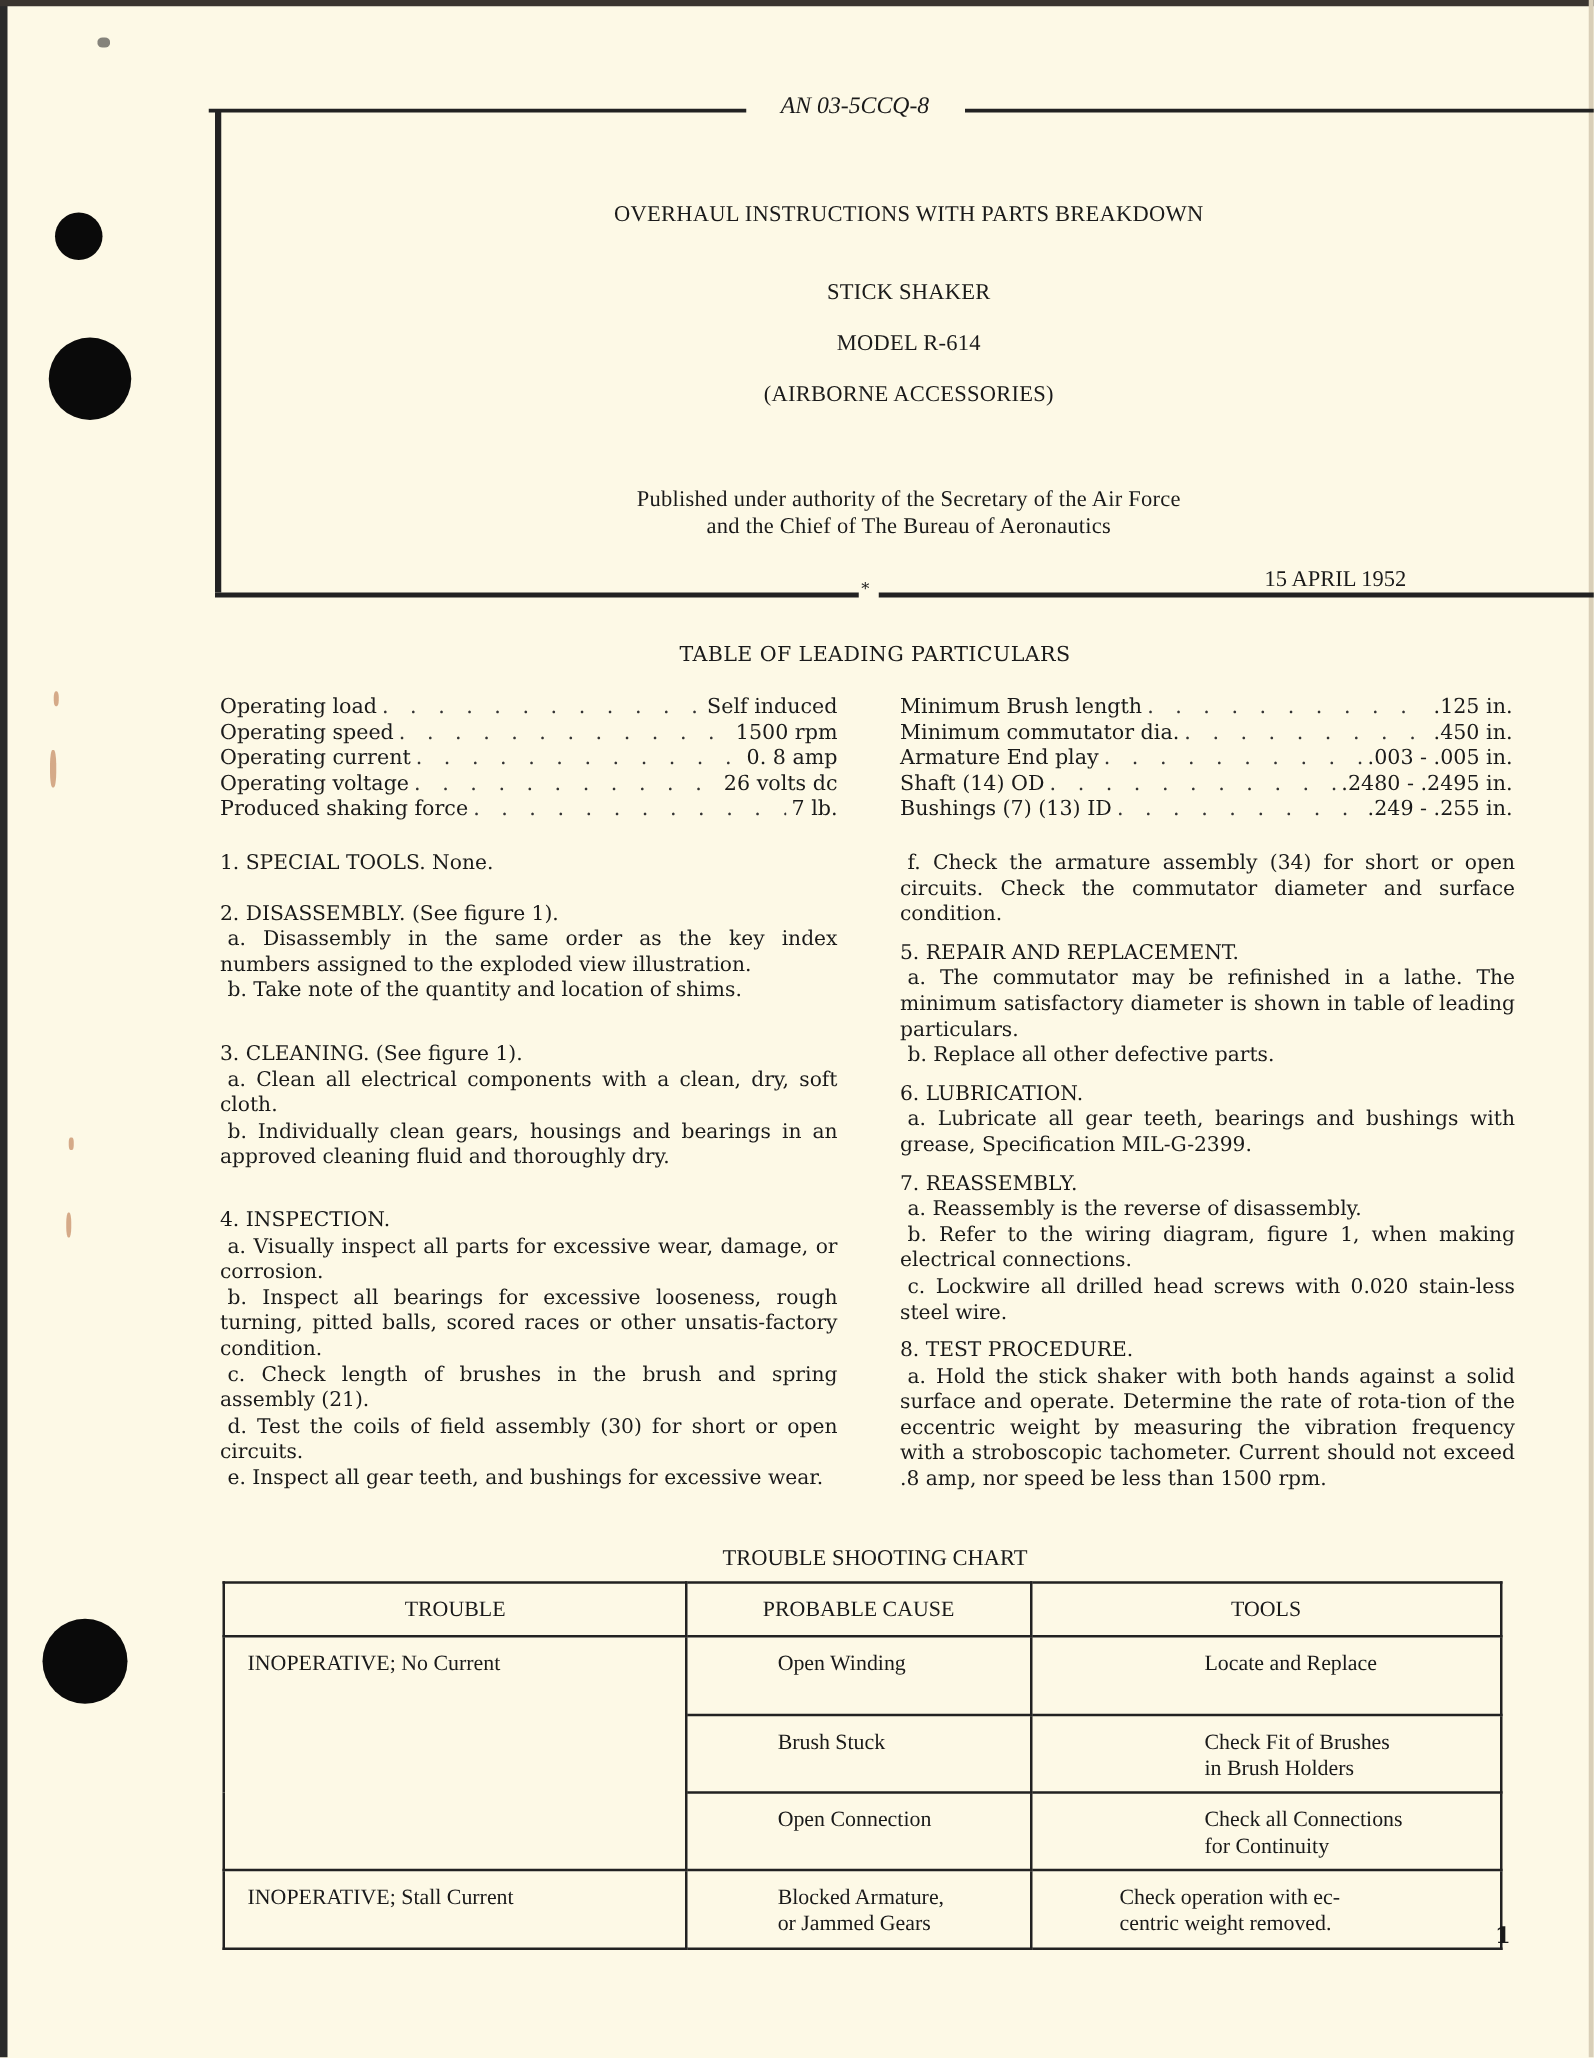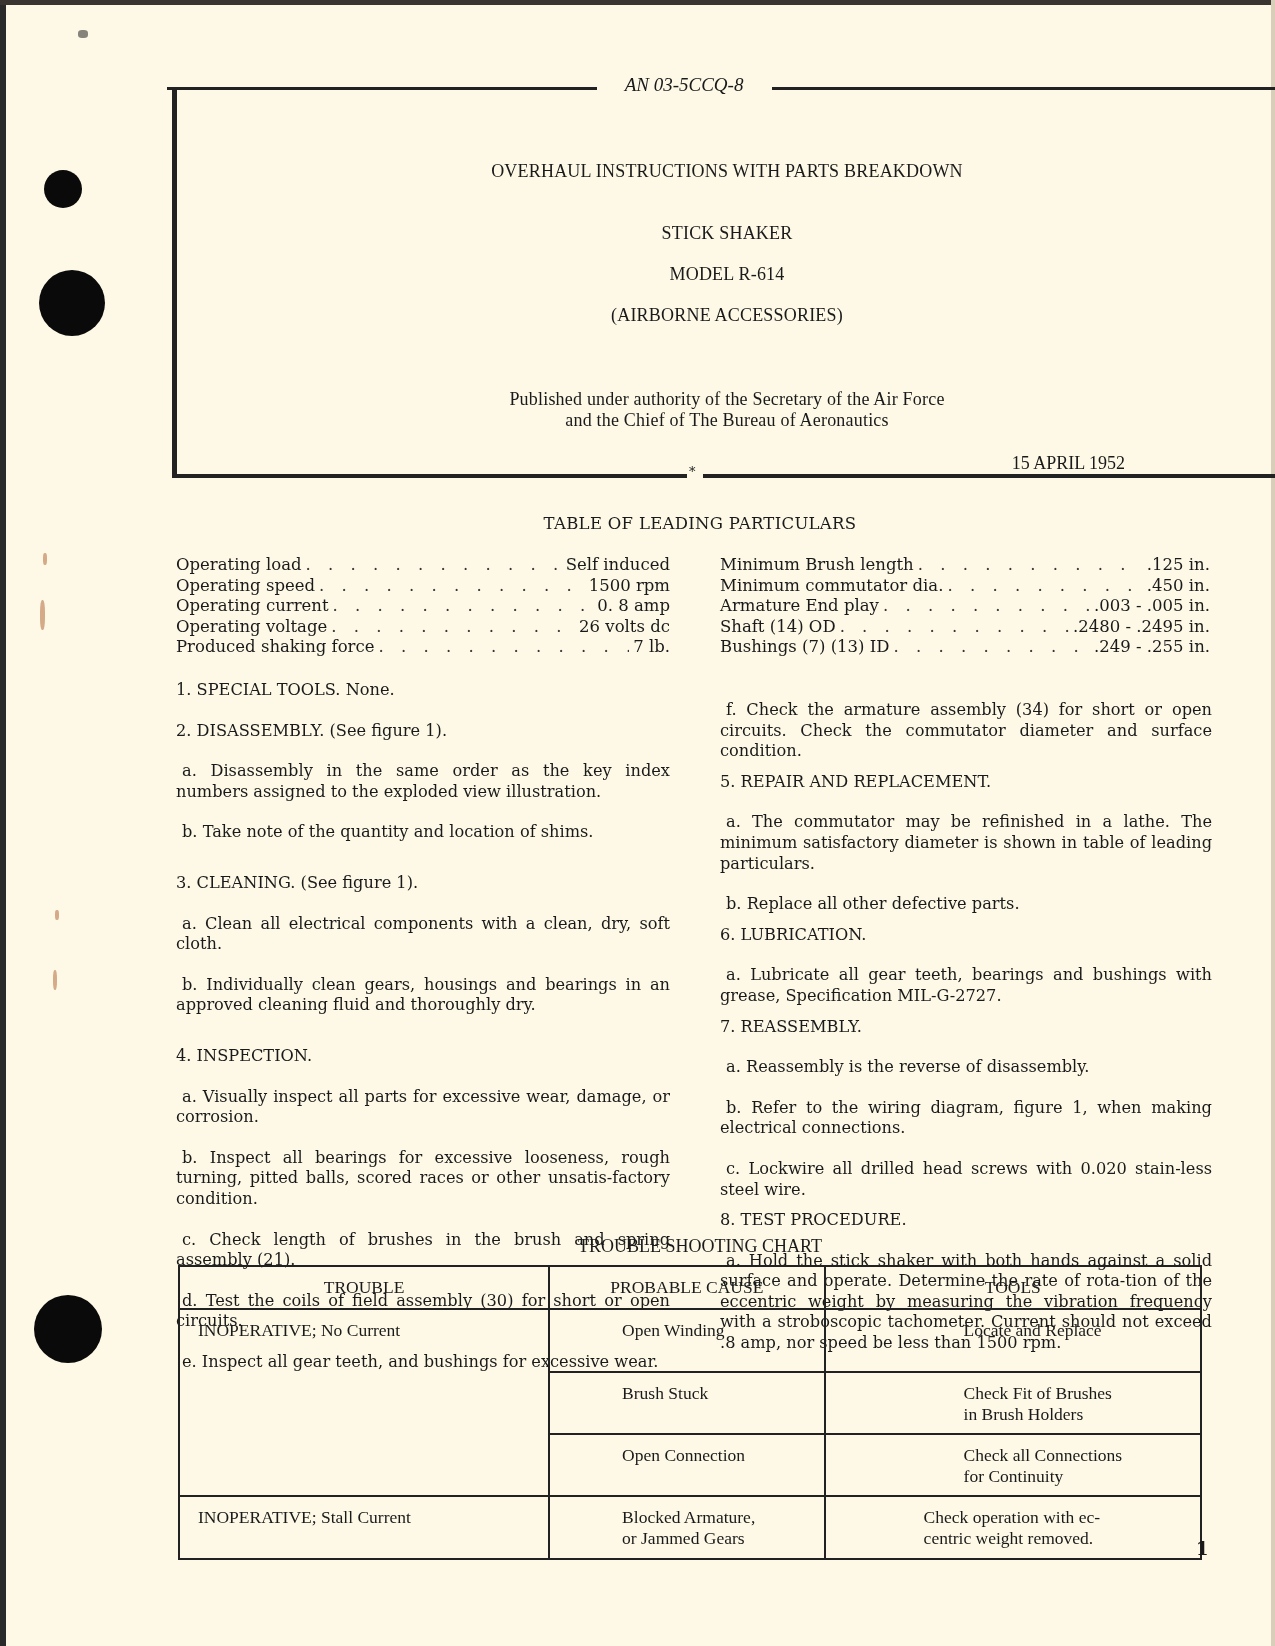--- a/index.html
+++ b/index.html
@@ -43,21 +43,21 @@
     font-size: 16.5px; letter-spacing: .3px;
   }
   .lp-table { position: absolute; font-size: 16.5px; line-height: 20.5px; }
   .lp-row { display: flex; justify-content: space-between; white-space: nowrap; }
   .lp-row .dots { flex: 1; overflow: hidden; margin: 0 4px; letter-spacing: 6px; color: #333; }
 
   .col { position: absolute; font-size: 16.2px; line-height: 20.6px; text-align: justify; }
   .col p { margin: 0; }
   .col .gap { height: 20px; }
   .col .gap-s { height: 10px; }
-  .col .ind { text-indent: 6px; margin-top: 20px; }
+  .col .ind { text-indent: 6px; }
 
   .ts-title {
     position: absolute; left: 0; width: 1400px; text-align: center; top: 1236px;
     font-family: "Liberation Serif", serif; font-size: 18px;
   }
   table.ts {
     position: absolute; left: 178px; top: 1265px; width: 1024px;
     border-collapse: collapse; font-family: "Liberation Serif", serif; font-size: 17.5px;
   }
   table.ts th, table.ts td { border: 2px solid #222; vertical-align: top; }
@@ -179,21 +179,21 @@
 </div>
 
 <div class="col" style="left:720px;top:680px;width:492px;">
   <p class="ind">f.  Check the armature assembly (34) for short or open circuits.  Check the commutator diameter and surface condition.</p>
   <div class="gap-s"></div>
   <p>5.  REPAIR AND REPLACEMENT.</p>
   <p class="ind">a.  The commutator may be refinished in a lathe.  The minimum satisfactory diameter is shown in table of leading particulars.</p>
   <p class="ind">b.  Replace all other defective parts.</p>
   <div class="gap-s"></div>
   <p>6.  LUBRICATION.</p>
-  <p class="ind">a.  Lubricate all gear teeth, bearings and bushings with grease, Specification MIL-G-2727.</p>
+  <p class="ind">a.  Lubricate all gear teeth, bearings and bushings with grease, Specification MIL-G-2399.</p>
   <div class="gap-s"></div>
   <p>7.  REASSEMBLY.</p>
   <p class="ind">a.  Reassembly is the reverse of disassembly.</p>
   <p class="ind">b.  Refer to the wiring diagram, figure 1, when making electrical connections.</p>
   <p class="ind">c.  Lockwire all drilled head screws with 0.020 stain-less steel wire.</p>
   <div class="gap-s"></div>
   <p>8.  TEST PROCEDURE.</p>
   <p class="ind">a.  Hold the stick shaker with both hands against a solid surface and operate.  Determine the rate of rota-tion of the eccentric weight by measuring the vibration frequency with a stroboscopic tachometer.  Current should not exceed .8 amp, nor speed be less than 1500 rpm.</p>
 </div>
 
@@ -219,18 +219,18 @@
     <td class="cause" style="height:50px">Brush Stuck</td>
     <td class="remedy-left"><span>Check Fit of Brushes</span><br><span>in Brush Holders</span></td>
   </tr>
   <tr>
     <td class="cause" style="height:50px">Open Connection</td>
     <td class="remedy-left"><span>Check all Connections</span><br><span>for Continuity</span></td>
   </tr>
   <tr>
     <td class="trouble">INOPERATIVE; Stall Current</td>
     <td class="cause" style="line-height:21px"><span>Blocked Armature,</span><br><span>or Jammed Gears</span></td>
-    <td class="remedy-left" style="padding-left:98px"><span>Check operation with ec-</span><br><span>centric weight removed.</span></td>
+    <td class="remedy-left" style="padding-left:70px"><span>Check operation with ec-</span><br><span>centric weight removed.</span></td>
   </tr>
 </tbody>
   </table>
 
 <div class="page-num">1</div>
 
 </body></html>

